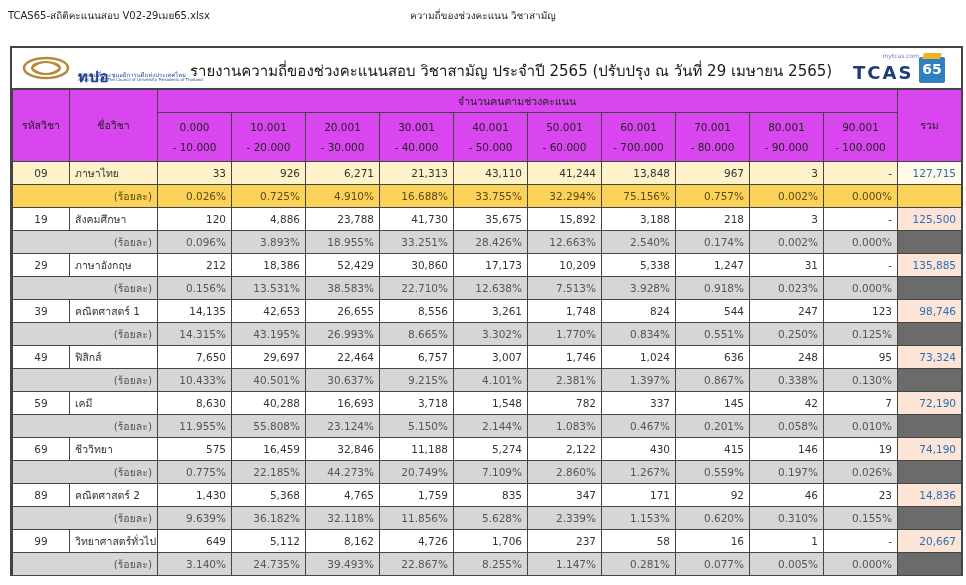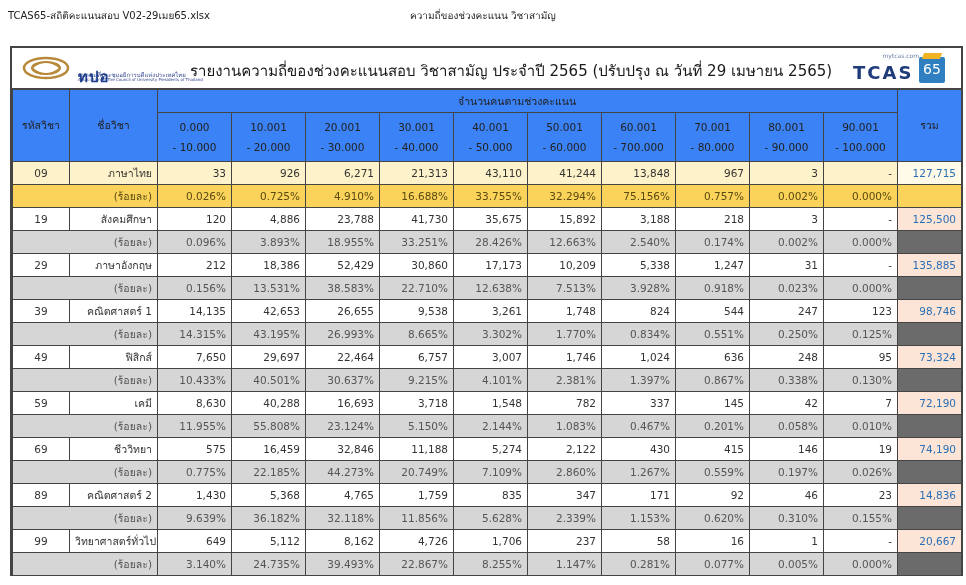--- a/index.html
+++ b/index.html
@@ -15,31 +15,31 @@
   .logo-ring { position: absolute; left: 0; top: 3px; width: 48px; height: 24px; }
   .logo-text-main { position: absolute; left: 56px; top: 0; font-size: 15px; font-weight: bold; color: #1d3d8f; letter-spacing: 1px; margin-top: 12px; }
   .logo-text-sub { position: absolute; left: 56px; top: 17px; font-size: 6px; color: #2a3f8a; white-space: nowrap; }
   .logo-text-sub2 { position: absolute; left: 56px; top: 24px; font-size: 4px; color: #2a3f8a; white-space: nowrap; }
   .report-title { position: absolute; left: 178px; top: 11px; font-size: 15px; color: #1a1a1a; white-space: nowrap; text-align: center; }
   .logo-right { position: absolute; right: 16px; top: 4px; width: 92px; height: 32px; }
   .tcas-domain { position: absolute; right: 26px; top: 0; font-size: 6px; color: #6b7fa8; }
   .tcas-word { position: absolute; left: 0; top: 10px; font-size: 18px; font-weight: bold; color: #1f3b7a; letter-spacing: 2px; }
   .tcas-box { position: absolute; right: 0; top: 5px; width: 26px; height: 26px; background: #2f7fc1; border-radius: 2px; }
   .tcas-box::before { content: ""; position: absolute; left: 4px; top: -4px; width: 18px; height: 6px; background: #f0b323; transform: skewX(-20deg); }
-  .tcas-num { position: absolute; left: 0; top: 4px; width: 26px; text-align: center; color: #fff; font-weight: normal; font-size: 14px; }
+  .tcas-num { position: absolute; left: 0; top: 4px; width: 26px; text-align: center; color: #fff; font-weight: bold; font-size: 14px; }
 
   table { border-collapse: collapse; width: 949px; table-layout: fixed; font-size: 10.5px; }
   td, th { border: 1px solid #444; padding: 0 5px; height: 22px; white-space: nowrap; overflow: hidden; }
-  th { background: #3b82f6; font-weight: normal; color: #222; }
+  th { background: #d946ef; font-weight: normal; color: #222; }
   .h-group { height: 22px; text-align: left; padding-left: 300px; }
   .h-range { height: 48px; line-height: 20px; text-align: center; }
   .h-range span { display: block; text-align: center; }
   .num { text-align: right; }
   .code { text-align: center; }
-  .name { text-align: right; }
+  .name { text-align: left; }
   .pct-label { text-align: right; }
   .row-count { background: #ffffff; }
   .row-pct { background: #d6d6d6; color: #555; }
   .row-count.hl { background: #fdf2c9; }
   .row-pct.hl { background: #fbd35b; color: #5a4a10; }
   .total { text-align: right; color: #2a6fb5; background: #fce4d6; margin-left: 48px; }
   .total.hl { background: #fffbe8; }
   .total-blank { background: #6b6b6b; }
 </style>
 </head>
@@ -225,21 +225,21 @@
           <td class="num">0.023%</td>
           <td class="num">0.000%</td>
           <td class="total-blank"></td>
         </tr>
         <tr class="row-count">
           <td class="code">39</td>
           <td class="name">คณิตศาสตร์ 1</td>
           <td class="num">14,135</td>
           <td class="num">42,653</td>
           <td class="num">26,655</td>
-          <td class="num">9,538</td>
+          <td class="num">8,556</td>
           <td class="num">3,261</td>
           <td class="num">1,748</td>
           <td class="num">824</td>
           <td class="num">544</td>
           <td class="num">247</td>
           <td class="num">123</td>
           <td class="total">98,746</td>
         </tr>
         <tr class="row-pct">
           <td colspan="2" class="pct-label">(ร้อยละ)</td>

